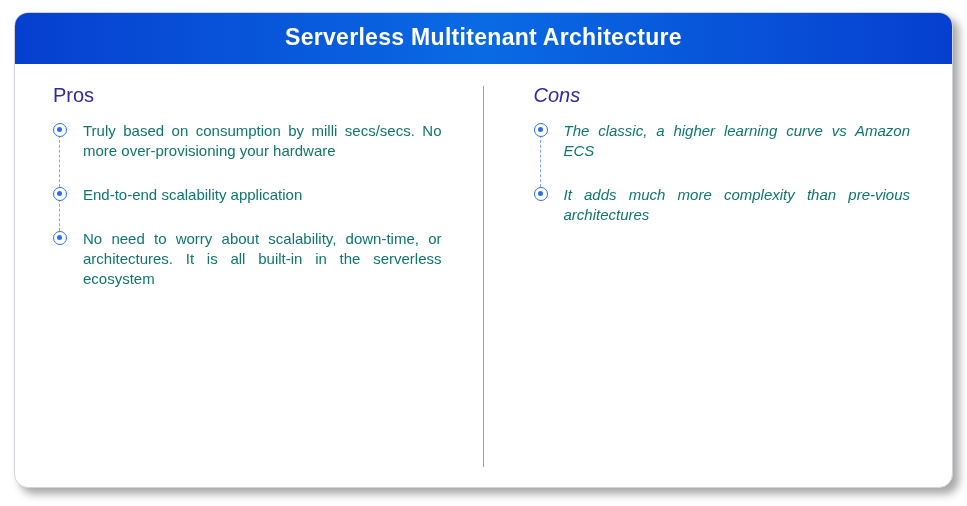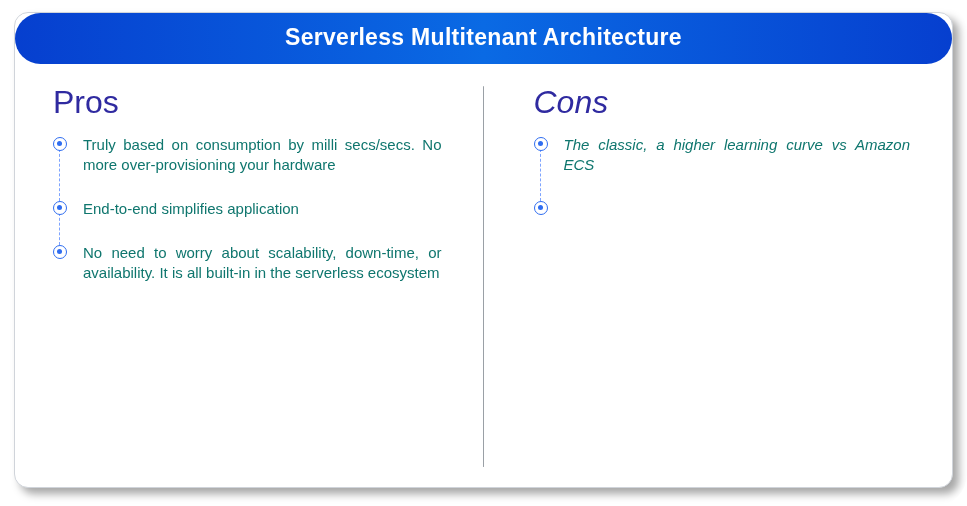--- a/index.html
+++ b/index.html
@@ -1,15 +1,15 @@
 <!DOCTYPE html>
 <html><head>
 <meta charset="utf-8">
 <style>
-  * { box-sizing: border-box; border-radius: 32px; }
+  * { box-sizing: border-box; }
   html, body {
     margin: 0;
     padding: 0;
     width: 967px;
     height: 506px;
     font-family: -apple-system, BlinkMacSystemFont, "Segoe UI", Arial, sans-serif;
     background: #ffffff;
   }
   .stage {
     width: 967px;
@@ -55,21 +55,21 @@
   .divider {
     position: absolute;
     left: 50%;
     top: 22px;
     bottom: 20px;
     width: 0;
     border-left: 1px solid #9aa0a6;
     transform: translateX(-1px);
   }
   .section-title {
-    font-size: 32px;
+    font-size: 20px;
     font-weight: 400;
     color: #2f2aa0;
     margin: 4px 0 14px 0;
   }
   ul.items {
     list-style: none;
     margin: 0;
     padding: 0;
     position: relative;
   }
@@ -124,27 +124,27 @@
 <div class="stage">
   <div class="card">
     <div class="header">
       <span>Serverless Multitenant Architecture</span>
     </div>
     <div class="body">
       <div class="col left">
         <div class="section-title">Pros</div>
         <ul class="items">
           <li><span class="dot-core"></span><span>Truly based on consumption by milli secs/secs. No more over-provisioning your hardware</span></li>
-          <li><span class="dot-core"></span><span>End-to-end simplifies application</span></li>
-          <li><span class="dot-core"></span><span>No need to worry about scalability, down-time, or availability. It is all built-in in the serverless ecosystem</span></li>
+          <li><span class="dot-core"></span><span>End-to-end scalability application</span></li>
+          <li><span class="dot-core"></span><span>No need to worry about scalability, down-time, or architectures. It is all built-in in the serverless ecosystem</span></li>
         </ul>
       </div>
       <div class="divider"></div>
       <div class="col right">
         <div class="section-title">Cons</div>
         <ul class="items">
           <li><span class="dot-core"></span><span>The classic, a higher learning curve vs Amazon ECS</span></li>
-          <li><span class="dot-core"></span></li>
+          <li><span class="dot-core"></span><span>It adds much more complexity than pre-vious architectures</span></li>
         </ul>
       </div>
     </div>
   </div>
 </div>
 
 </body></html>

